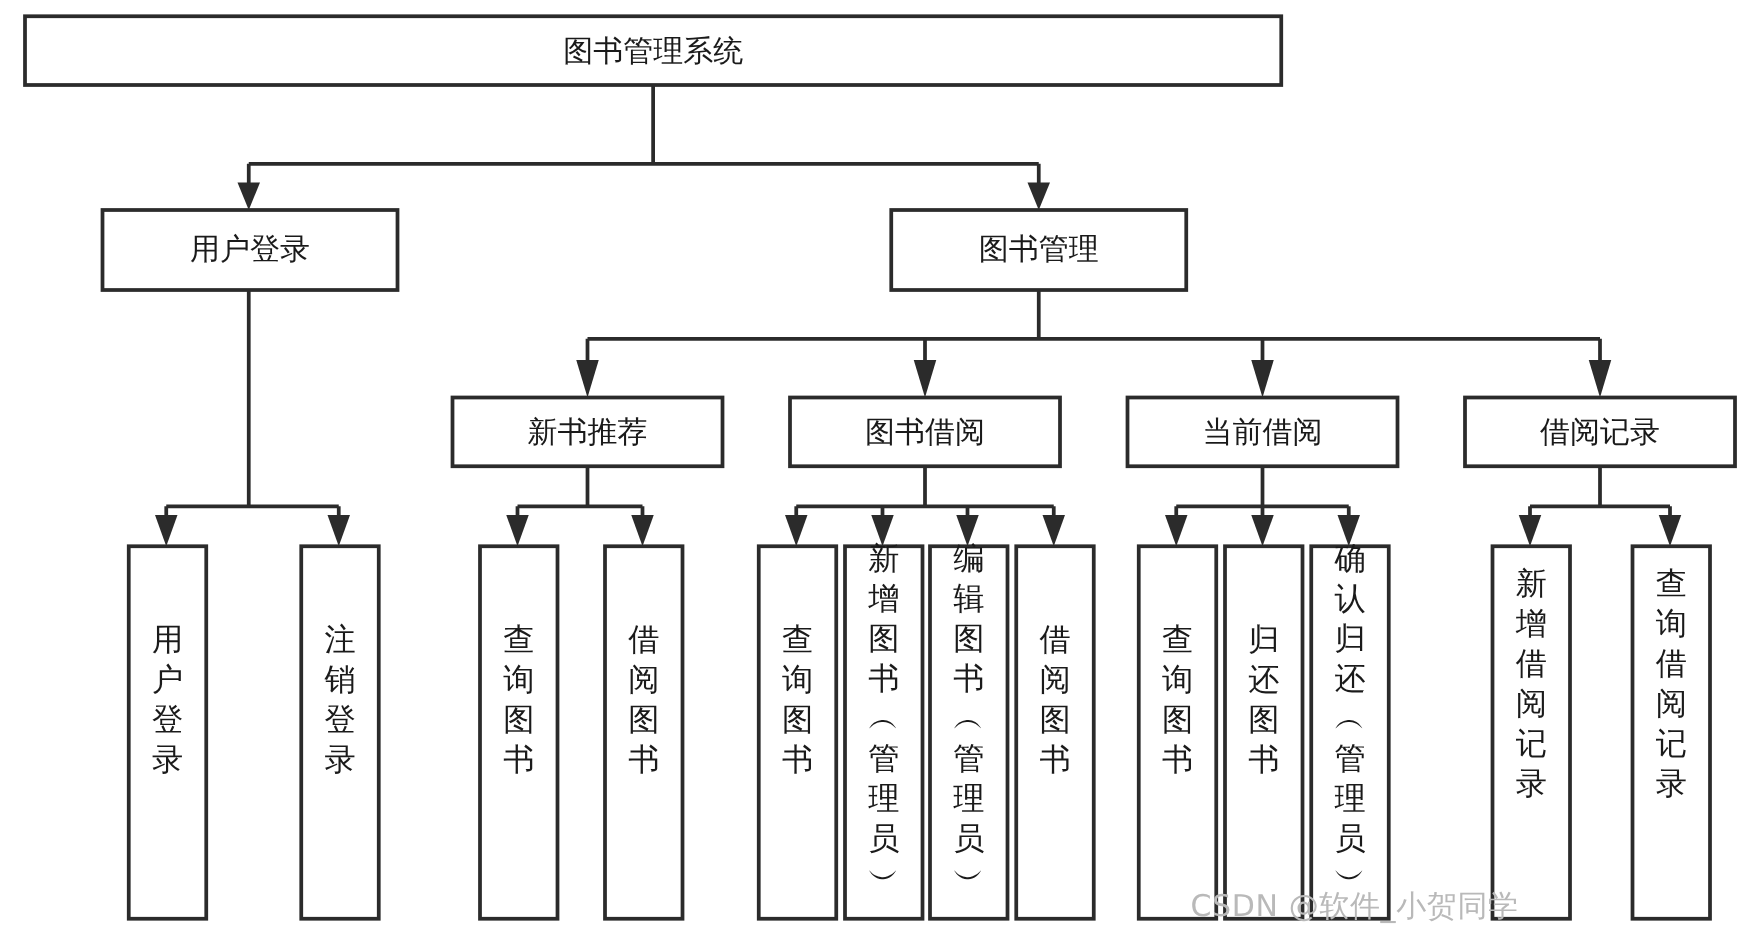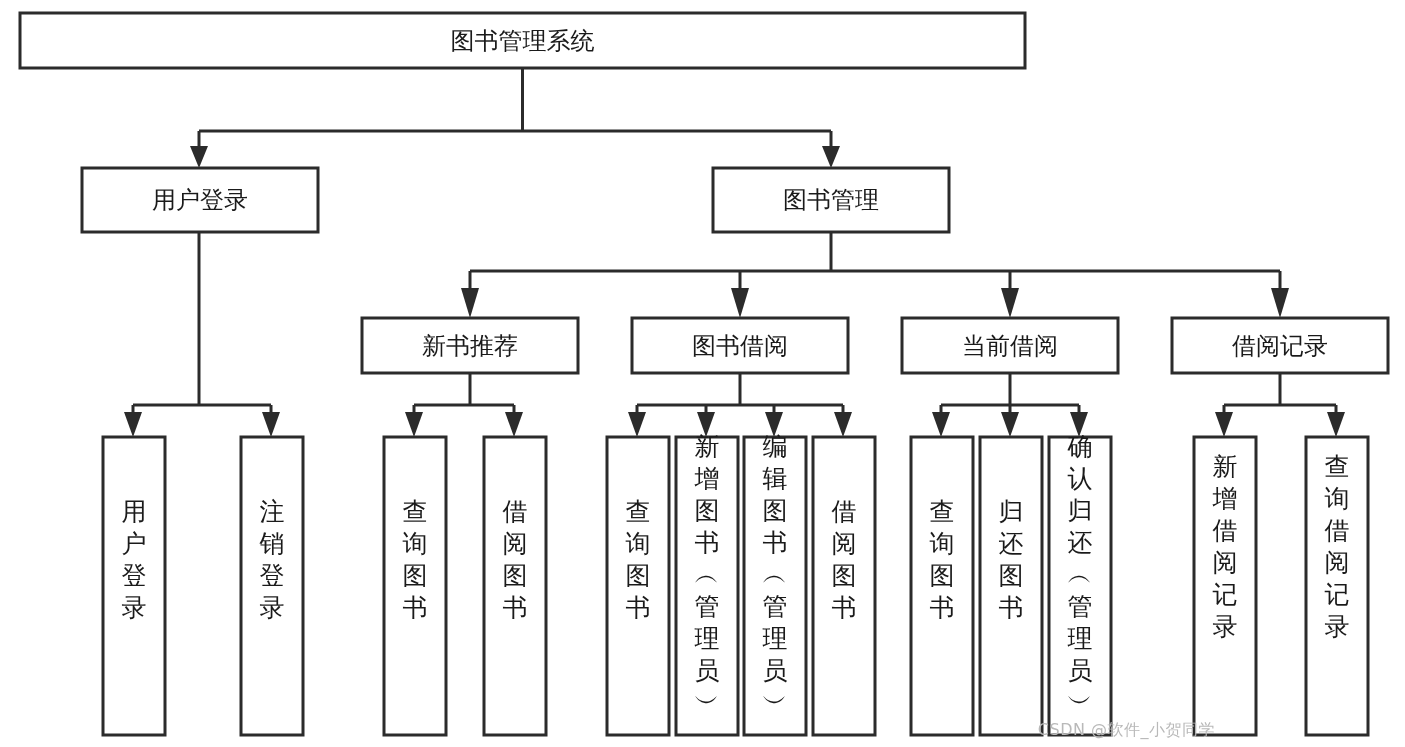--- a/index.html
+++ b/index.html
@@ -55,21 +55,21 @@
     font-family: "DejaVu Sans", "Liberation Sans", sans-serif;
     font-size: 25px;
     fill: #1a1a1a;
     text-anchor: middle;
   }
   .watermark {
     position: absolute;
     right: 10px;
     bottom: 6px;
     font-family: "DejaVu Sans", "Liberation Sans", sans-serif;
-    font-size: 16px;
+    font-size: 24px;
     color: #b9b9b9;
     letter-spacing: 0.5px;
     white-space: nowrap;
     user-select: none;
   }
 </style>
 </head>
 <body>
 
 <div id="diagram-root">

